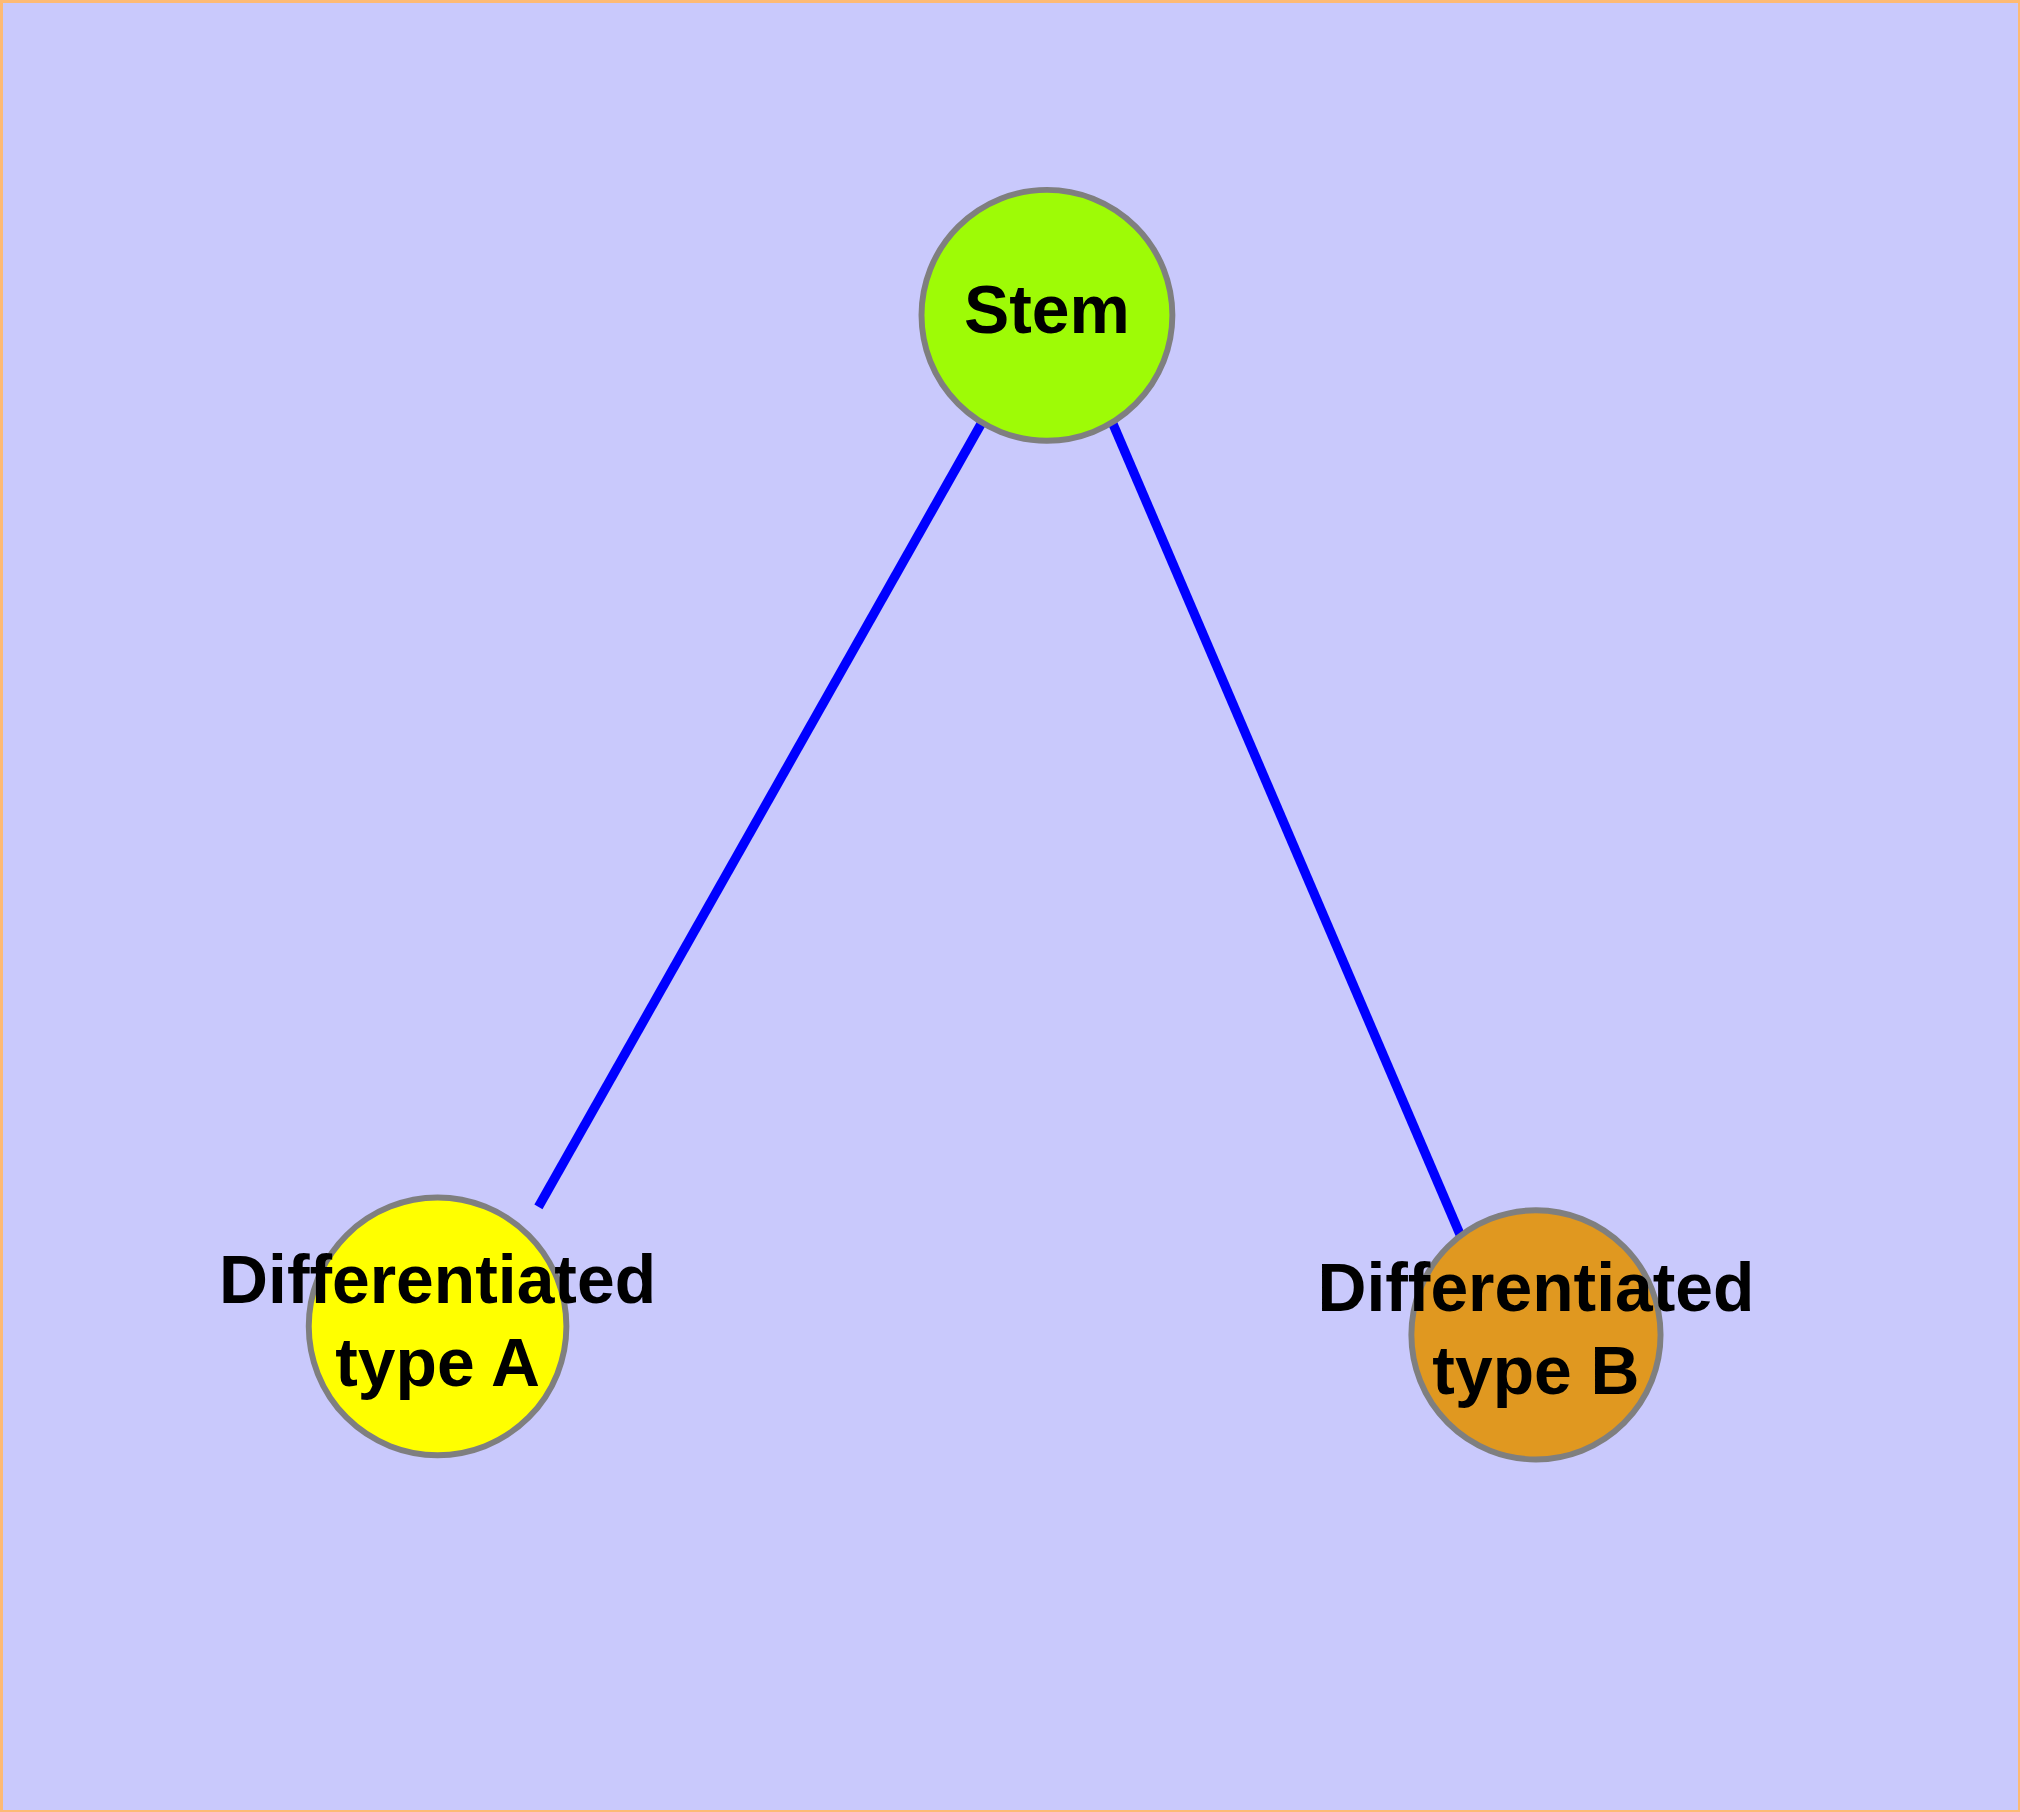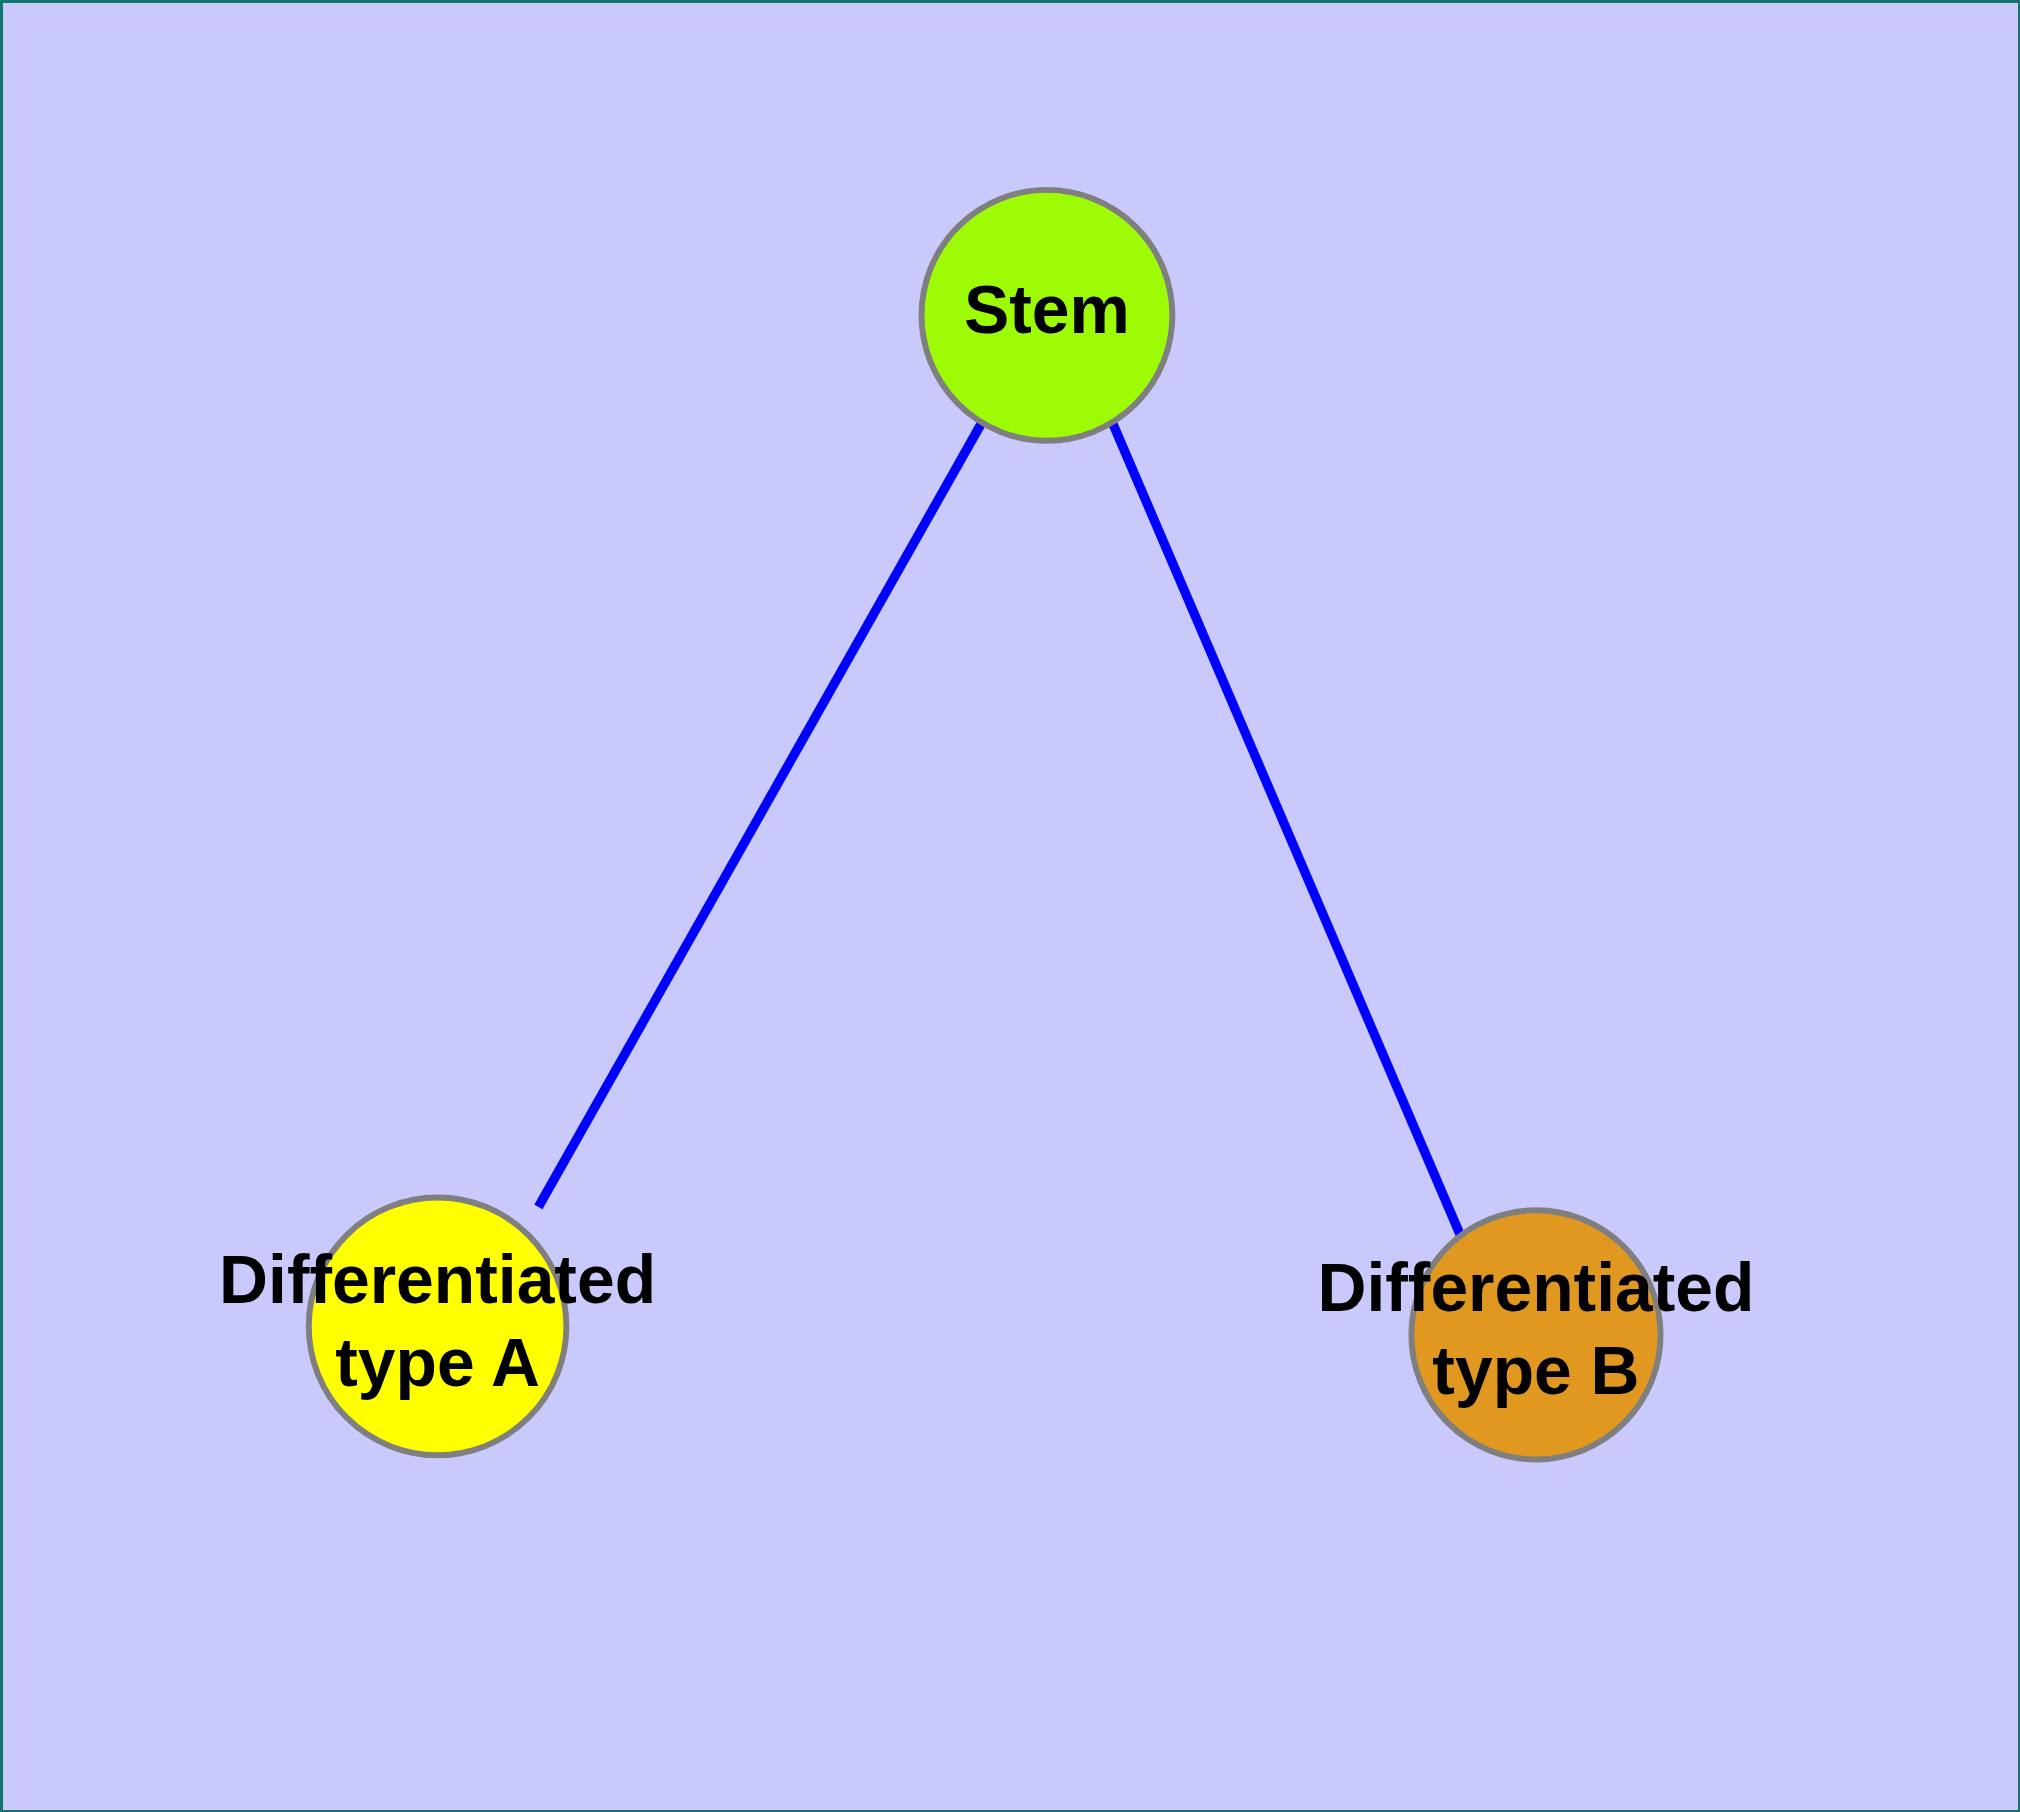--- a/index.html
+++ b/index.html
@@ -5,21 +5,21 @@
 <style>
   html, body {
     margin: 0;
     padding: 0;
     background: #ffffff;
   }
   #canvas {
     position: relative;
     width: 2021px;
     height: 1812px;
-    background: #0f766e;
+    background: #fdba74;
     overflow: hidden;
     font-family: "Liberation Sans", "DejaVu Sans", sans-serif;
   }
   #plot-area {
     position: absolute;
     left: 2.5px;
     top: 2.5px;
     width: 2015px;
     height: 1807px;
     background: #c9c9fc;

